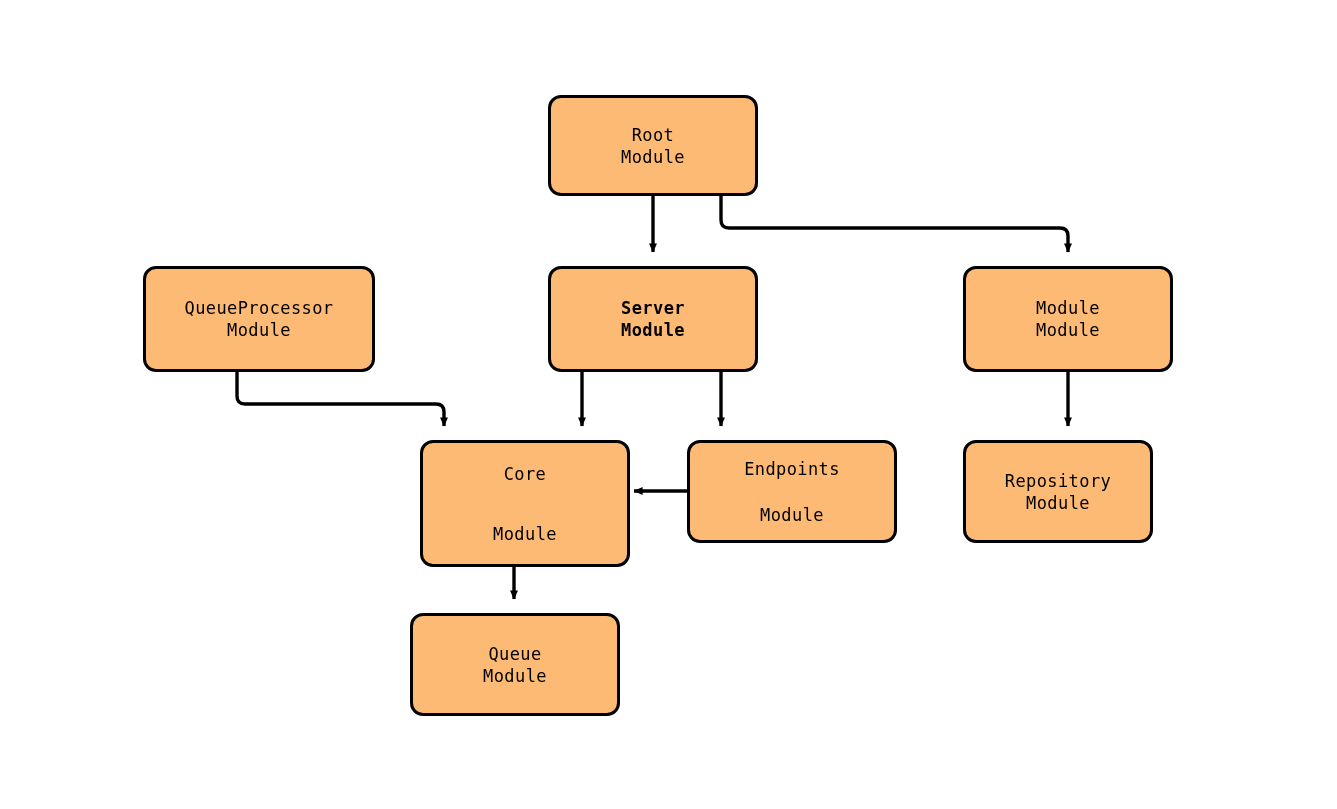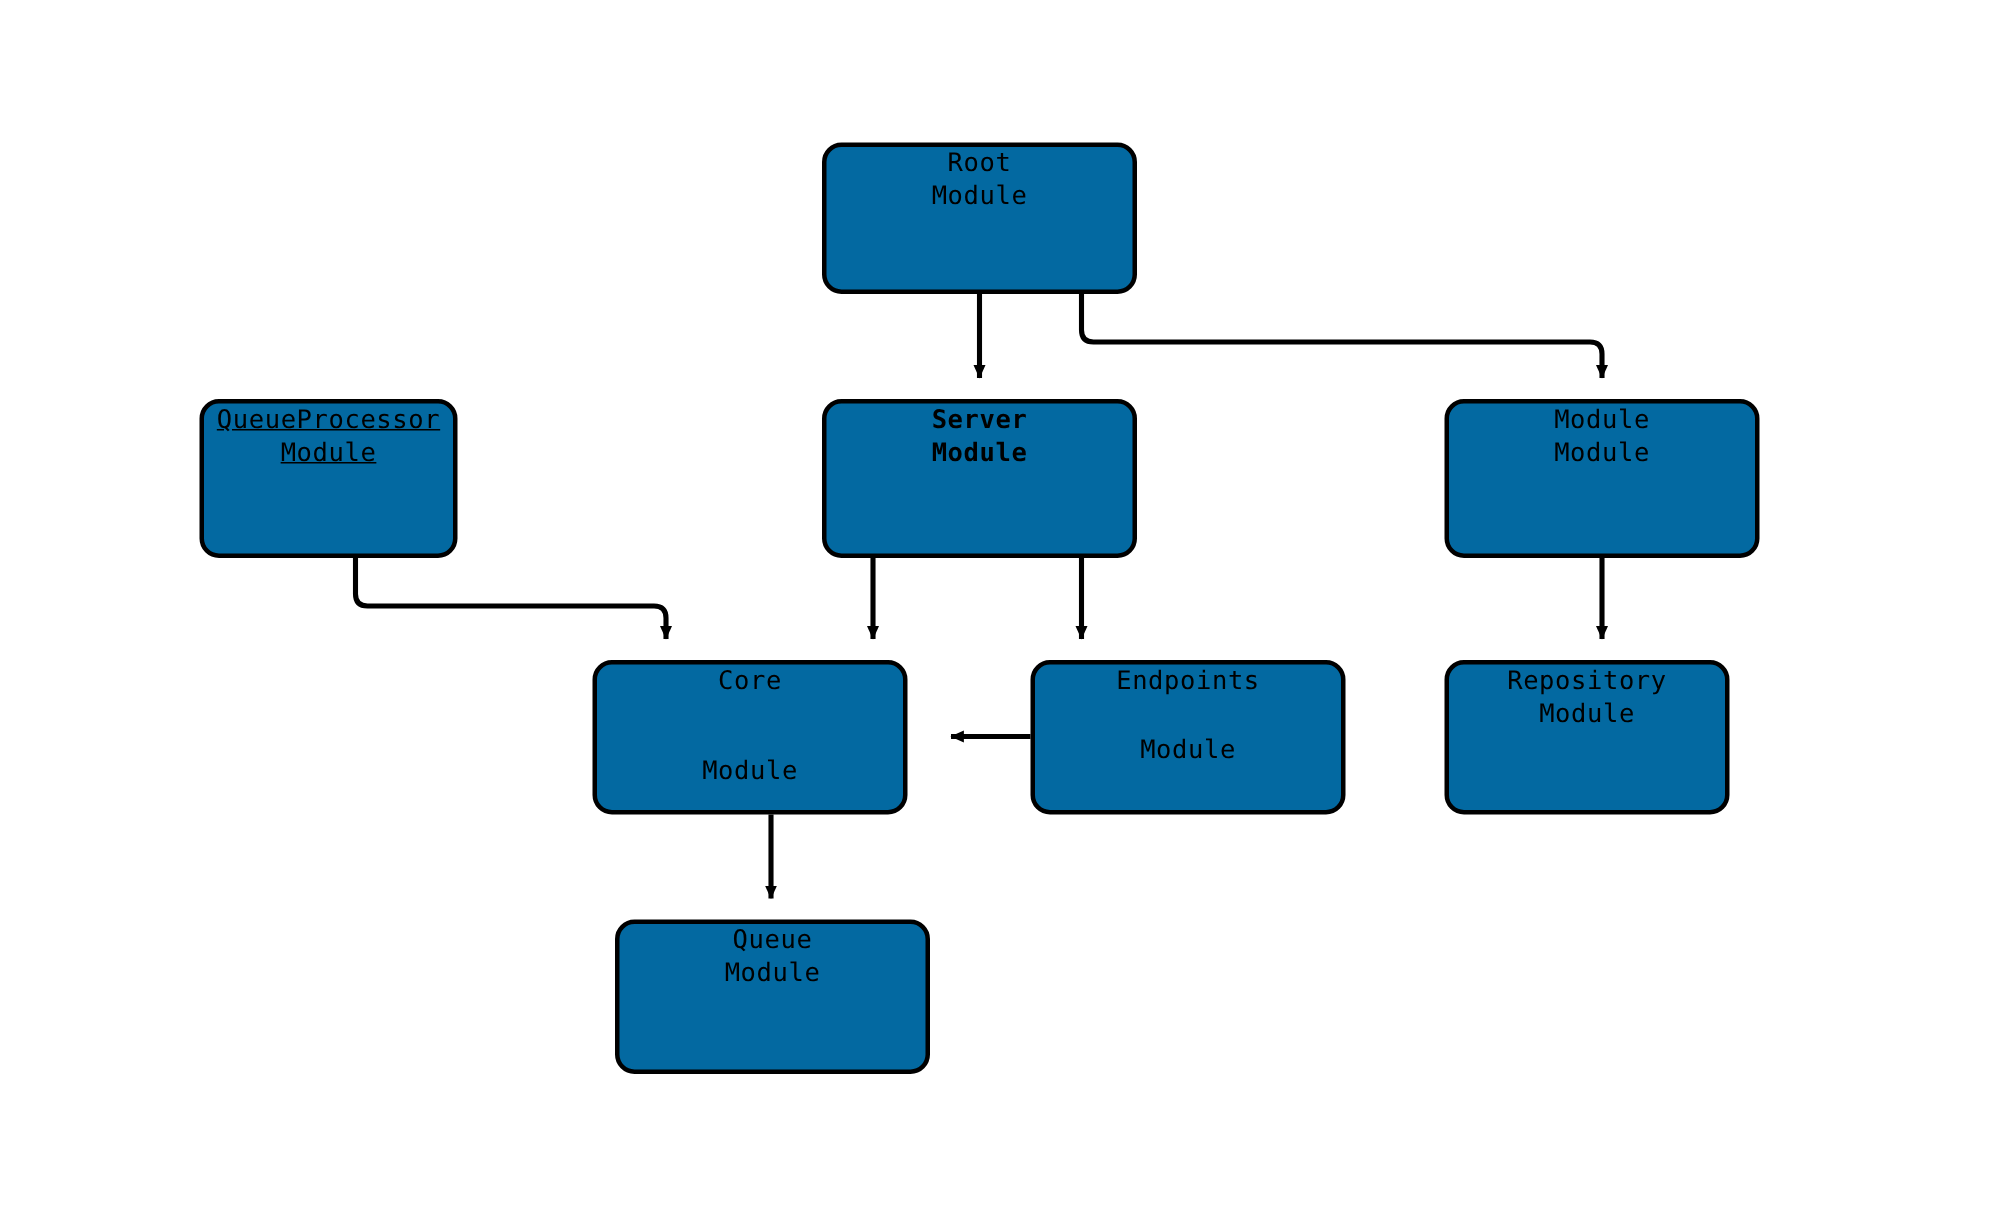--- a/index.html
+++ b/index.html
@@ -26,26 +26,27 @@
     position: absolute;
     left: 0;
     top: 0;
     width: 1337px;
     height: 809px;
     pointer-events: none;
   }
   .node {
     position: absolute;
     box-sizing: border-box;
-    background: #0369a1;
+    background: #fdba74;
     border: 3px solid #000000;
     border-radius: 13px;
     display: flex;
     flex-direction: column;
     align-items: center;
+    justify-content: center;
     color: #000000;
     font-family: "DejaVu Sans Mono", "Liberation Mono", monospace;
     font-size: 17px;
     line-height: 22px;
     letter-spacing: 0.4px;
     text-align: center;
     white-space: nowrap;
     z-index: 2;
   }
   .node .line1, .node .line2 {
@@ -79,36 +80,36 @@
     <path d="M 514 543 L 514 599" fill="none" stroke="#000000" stroke-width="3.4" marker-end="url(#arrowhead)"></path>
 
     <path d="M 1068 372 L 1068 426" fill="none" stroke="#000000" stroke-width="3.4" marker-end="url(#arrowhead)"></path>
   </svg>
 
   <div class="node" id="node-root" style="left:548px; top:95px; width:210px; height:101px;">
     <span class="line1">Root</span>
     <span class="line2">Module</span>
   </div>
 
-  <div class="node" id="node-queueprocessor" style="left:133px; top:266px; width:172px; height:106px;text-decoration:underline;">
+  <div class="node" id="node-queueprocessor" style="left:143px; top:266px; width:232px; height:106px;">
     <span class="line1">QueueProcessor</span>
     <span class="line2">Module</span>
   </div>
 
   <div class="node" id="node-server" style="left:548px; top:266px; width:210px; height:106px;font-weight:bold;">
     <span class="line1">Server</span>
     <span class="line2">Module</span>
   </div>
 
   <div class="node" id="node-global" style="left:963px; top:266px; width:210px; height:106px;">
     <span class="line1">Module</span>
     <span class="line2">Module</span>
   </div>
 
-  <div class="node" id="node-core" style="left:395px; top:440px; width:210px; height:103px;gap:38px;">
+  <div class="node" id="node-core" style="left:420px; top:440px; width:210px; height:127px;gap:38px;">
     <span class="line1">Core</span>
     <span class="line2">Module</span>
   </div>
 
   <div class="node" id="node-endpoints" style="left:687px; top:440px; width:210px; height:103px;gap:24px;">
     <span class="line1">Endpoints</span>
     <span class="line2">Module</span>
   </div>
 
   <div class="node" id="node-repository" style="left:963px; top:440px; width:190px; height:103px;">

